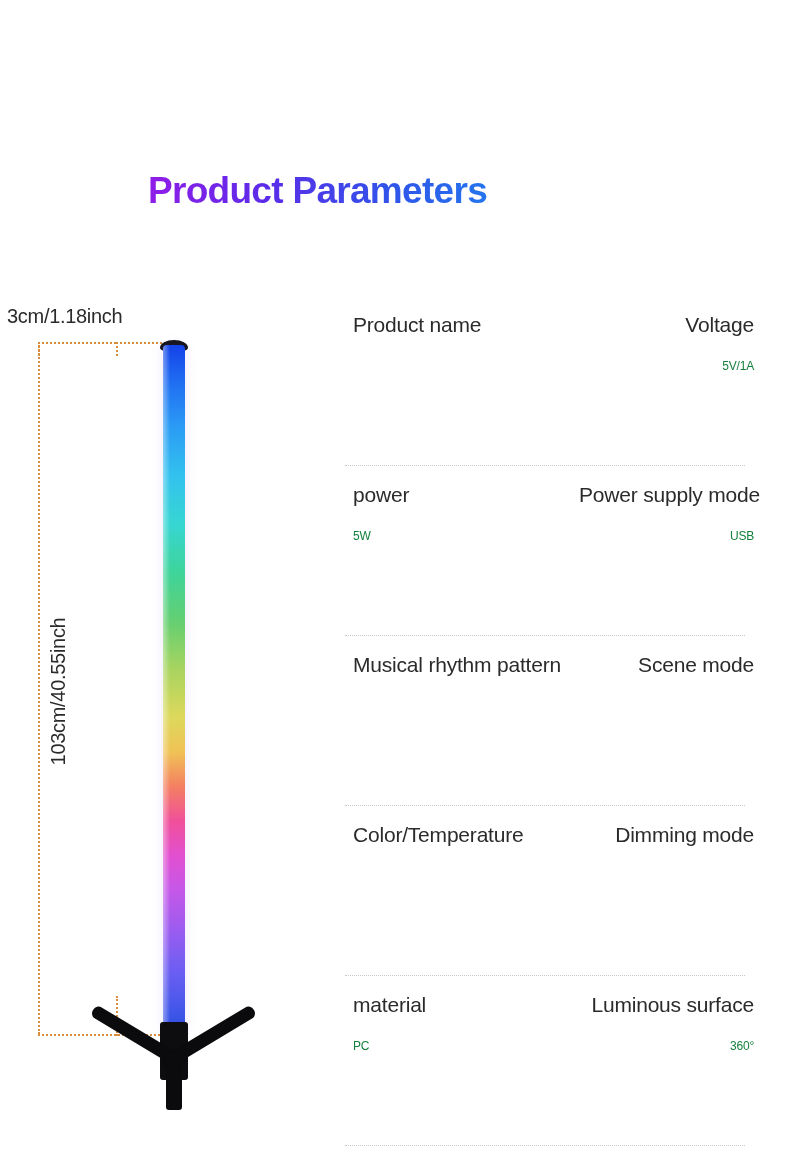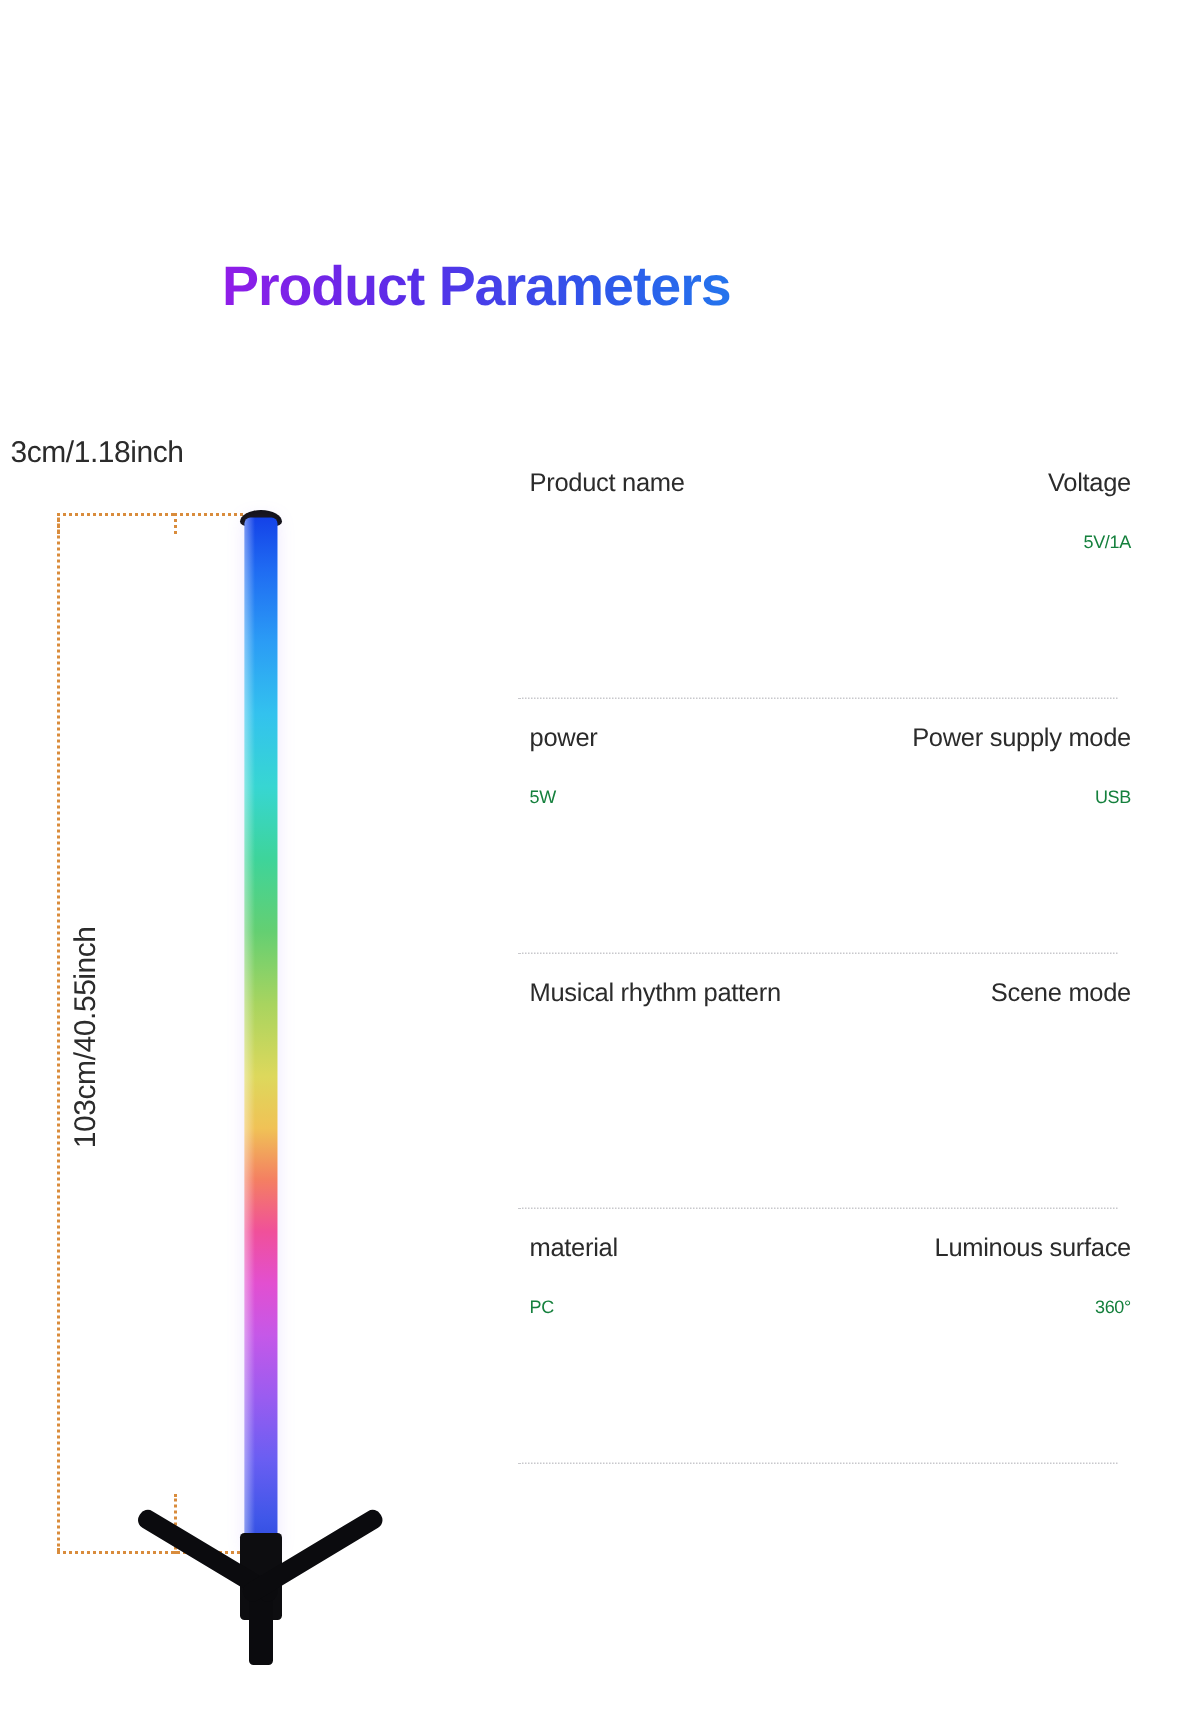--- a/index.html
+++ b/index.html
@@ -66,21 +66,21 @@
   #dim-width-line { left: 116px; top: 62px;  width: 62px; }
   #dim-width-tick { left: 116px; top: 62px;  height: 14px; }
 
   #dim-left-long  { left: 38px;  top: 62px;  height: 692px; }
   #dim-bottom-line{ left: 38px;  top: 754px; width: 142px; }
   #dim-bottom-tick{ left: 116px; top: 716px; height: 40px; }
 
   #label-width {
     position: absolute;
     left: 7px;
-    top: 11px;
+    top: 25px;
     font-size: 20px;
     color: #2b2b2b;
     letter-spacing: -0.3px;
     white-space: nowrap;
   }
   #label-height {
     position: absolute;
     left: -42px;
     top: 400px;
     width: 200px;
@@ -208,21 +208,21 @@
     width: 100%;
     border-top: 1px dotted #c8c8cc;
   }
   .spec-cell {
     position: absolute;
     top: 16px;
   }
   .spec-cell.left  { left: 8px;   width: 225px; }
   .spec-cell.right { left: 234px; width: 175px; text-align: right; }
   .spec-label {
-    font-size: 17px;
+    font-size: 21px;
     color: #2b2b2b;
     letter-spacing: -0.2px;
     line-height: 1.2;
     white-space: nowrap;
   }
   .spec-value {
     font-size: 12px;
     font-weight: normal;
     color: #15803d;
     margin-top: 22px;
@@ -294,20 +294,30 @@
     <div class="spec-cell right">
       <div class="spec-label">Scene mode</div>
       <div class="spec-value"></div>
     </div>
     <div class="spec-cell left">
       <div class="spec-label">Musical rhythm pattern</div>
       <div class="spec-value"></div>
     </div>
   </div>
 
+  <div class="spec-row">
+    <div class="spec-cell left">
+      <div class="spec-label">Color/Temperature</div>
+      <div class="spec-value"></div>
+    </div>
+    <div class="spec-cell right">
+      <div class="spec-label">Dimming mode</div>
+      <div class="spec-value"></div>
+    </div>
+  </div>
 
   <div class="spec-row">
     <div class="spec-cell left">
       <div class="spec-label">material</div>
       <div class="spec-value">PC</div>
     </div>
     <div class="spec-cell right">
       <div class="spec-label">Luminous surface</div>
       <div class="spec-value">360°</div>
     </div>

